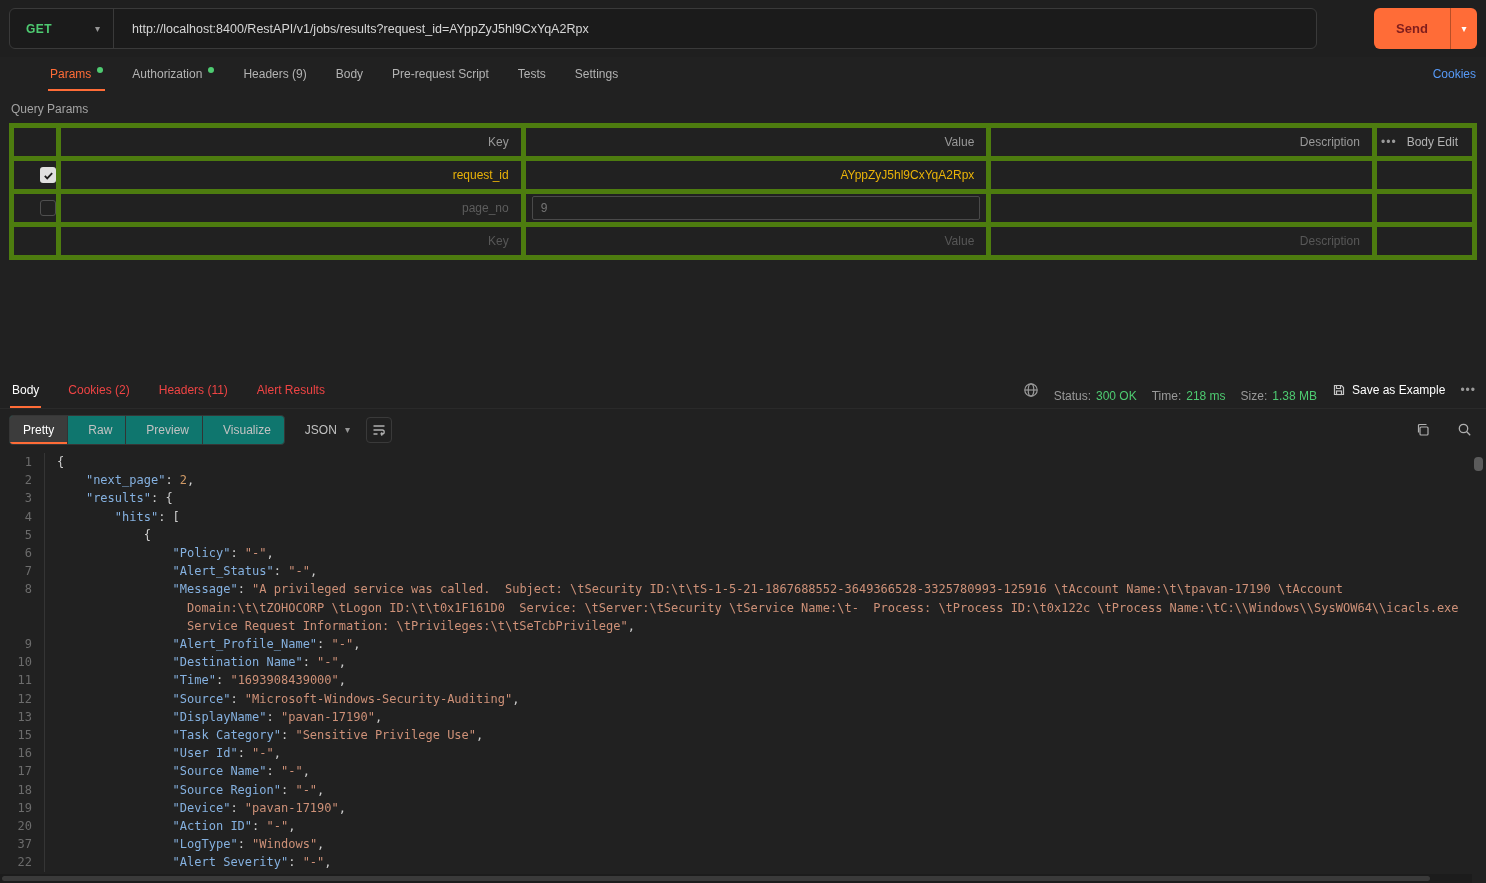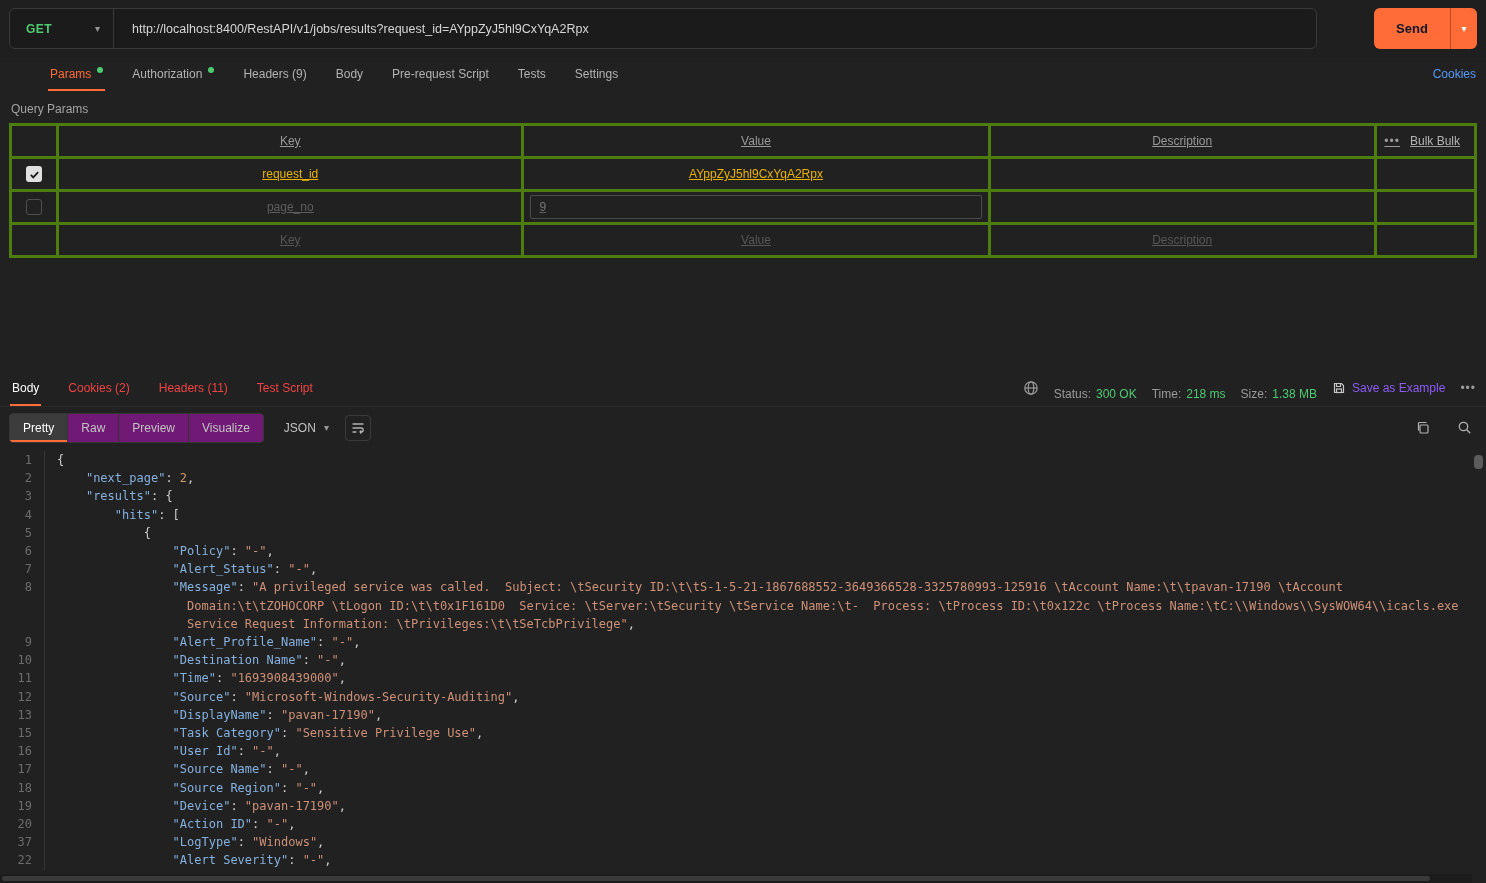--- a/index.html
+++ b/index.html
@@ -17,35 +17,35 @@
   .app{display:flex;flex-direction:column;height:100%;}
 
   
   .topbar{flex:0 0 57px;display:flex;align-items:center;padding:0 9px;gap:9px;background:#1f1f1f;}
   .url-container{flex:1;display:flex;align-items:stretch;height:41px;background:#1b1b1b;border:1px solid #3a3a3a;border-radius:6px;overflow:hidden;}
   .method{display:flex;align-items:center;justify-content:space-between;width:104px;padding:0 13px 0 16px;cursor:pointer;border-right:1px solid #3a3a3a;}
   .method-label{color:var(--green);font-weight:700;letter-spacing:.4px;}
   .chev{color:#969696;font-size:10px;line-height:1;}
   .url-input{flex:1;background:transparent;border:none;outline:none;color:#d6d6d6;font-size:12.5px;padding:0 14px 0 18px;font-family:inherit;}
   .send-group{display:flex;height:41px;}
-  .send-btn{width:76px;background:var(--accent);color:#0f172a;border:none;border-radius:6px 0 0 6px;font-size:13px;font-weight:700;cursor:pointer;font-family:inherit;margin-left:48px;}
+  .send-btn{width:76px;background:var(--accent);color:#7f1d1d;border:none;border-radius:6px 0 0 6px;font-size:13px;font-weight:700;cursor:pointer;font-family:inherit;margin-left:48px;}
   .send-caret{width:27px;background:var(--accent);border:none;border-left:1px solid rgba(0,0,0,.28);border-radius:0 6px 6px 0;color:#fff;cursor:pointer;display:flex;align-items:center;justify-content:center;}
   .send-caret .chev{color:#fff;}
 
   
   .subtabs{flex:0 0 34px;display:flex;align-items:stretch;padding:0 10px;color:#b3b3b3;}
   .tab{display:flex;align-items:center;margin-right:25px;cursor:pointer;padding:0 2px;position:relative;}
   .tab.active{color:var(--accent);box-shadow:inset 0 -2px 0 var(--accent);margin-left:38px;}
   .dot{width:6px;height:6px;border-radius:50%;background:var(--green);margin-left:6px;margin-top:-9px;}
   .cookies-link{margin-left:auto;display:flex;align-items:center;color:var(--link);cursor:pointer;}
 
   
   .qp-label{flex:0 0 32px;padding:11px 11px 0;color:#a3a3a3;}
   .params-table{width:calc(100% - 18px);margin:0 9px;border-collapse:collapse;table-layout:fixed;}
-  .params-table th,.params-table td{border:3px solid #4d7c0f;height:33px;padding:0 12px;text-align:center;font-weight:400;overflow:hidden;white-space:nowrap;text-decoration:underline;}
+  .params-table th,.params-table td{border:5px solid #4d7c0f;height:33px;padding:0 12px;text-align:right;font-weight:400;overflow:hidden;white-space:nowrap;}
   .params-table th{color:#999;}
   .params-table td{color:#eab308;}
   .col-cb{width:47px;text-align:center;padding:0 !important;}
   .col-act{width:100px;}
   .row-disabled td{color:#5d5d5d;}
   .row-new td{color:#575757;}
   .cb{display:inline-flex;width:16px;height:16px;border-radius:3px;align-items:center;justify-content:center;cursor:pointer;vertical-align:middle;}
   .cb.checked{background:#e0e0e0;}
   .cb.unchecked{border:1.5px solid #4f4f4f;}
   .val-box{display:flex;align-items:center;height:24px;border:1px solid #4a4a4a;border-radius:2px;padding:0 8px;color:#757575;}
@@ -55,24 +55,24 @@
 
   .spacer{flex:0 0 111px;}
 
   
   .resp-header{flex:0 0 38px;display:flex;align-items:stretch;padding:0 10px;border-bottom:1px solid #2a2a2a;}
   .rtab{display:flex;align-items:center;margin-right:25px;color:#ef4444;cursor:pointer;padding:0 2px;}
   .rtab.active{color:#fff;box-shadow:inset 0 -2px 0 var(--accent);}
   .resp-meta{margin-left:auto;display:flex;align-items:center;gap:15px;color:#9a9a9a;white-space:nowrap;}
   .meta-pair{display:flex;align-items:center;gap:5px;margin-top:12px;}
   .mv{color:var(--green);}
-  .save-example{display:flex;align-items:flex-start;gap:6px;color:#8b5cf6;cursor:pointer;}
+  .save-example{display:flex;align-items:flex-start;gap:6px;color:#ffffff;cursor:pointer;}
 
   .resp-toolbar{flex:0 0 41px;display:flex;align-items:center;padding:0 9px;gap:16px;}
-  .seg{display:flex;border:1px solid #363636;border-radius:4px;overflow:hidden;background:#701a75;}
+  .seg{display:flex;border:1px solid #363636;border-radius:4px;overflow:hidden;background:#0f766e;gap:7px;}
   .seg-item{padding:7px 13px;font-size:12px;color:#c2c2c2;background:transparent;border:none;border-right:1px solid #333;cursor:pointer;font-family:inherit;}
   .seg-item:last-child{border-right:none;}
   .seg-item.active{background:#3c3c3c;color:#fff;box-shadow:inset 0 -2px 0 var(--accent);}
   .fmt{display:flex;align-items:center;gap:8px;color:#c2c2c2;cursor:pointer;margin-left:4px;}
   .icon-btn{width:26px;height:26px;display:flex;align-items:center;justify-content:center;background:transparent;border:1px solid #3a3a3a;border-radius:4px;cursor:pointer;padding:0;}
   .icon-btn.plain{border:none;}
   .toolbar-grow{flex:1;}
 
   
   .code-area{flex:1;position:relative;overflow:hidden;font-family:"DejaVu Sans Mono", monospace;font-size:12px;line-height:18.2px;padding-top:3px;}
@@ -148,21 +148,21 @@
     </colgroup>
     <thead>
       <tr>
         <th class="col-cb"></th>
         <th>Key</th>
         <th>Value</th>
         <th>Description</th>
         <th class="col-act">
           <div class="bulk-wrap">
             <span class="dots-icon">•••</span>
-            <span>Bulk Bulk</span>
+            <span>Body Edit</span>
           </div>
         </th>
       </tr>
     </thead>
     <tbody>
       <tr>
         <td class="col-cb">
           <span class="cb checked">
             <svg width="11" height="11" viewBox="0 0 12 12" fill="none" stroke="#1c1c1c" stroke-width="2">
                 <path d="M2 6.5l2.6 2.6L10 3.5"></path>
@@ -201,21 +201,21 @@
     <div class="rtab active">
       <span>Body</span>
     </div>
     <div class="rtab">
       <span>Cookies (2)</span>
     </div>
     <div class="rtab">
       <span>Headers (11)</span>
     </div>
     <div class="rtab">
-      <span>Test Script</span>
+      <span>Alert Results</span>
     </div>
 
     <div class="resp-meta">
       <span>
         <svg width="16" height="16" viewBox="0 0 16 16" fill="none" stroke="#9a9a9a" stroke-width="1.2">
           <circle cx="8" cy="8" r="6.2"></circle>
             <ellipse cx="8" cy="8" rx="2.8" ry="6.2"></ellipse>
             <path d="M1.8 8h12.4"></path>
         </svg>
       </span>

